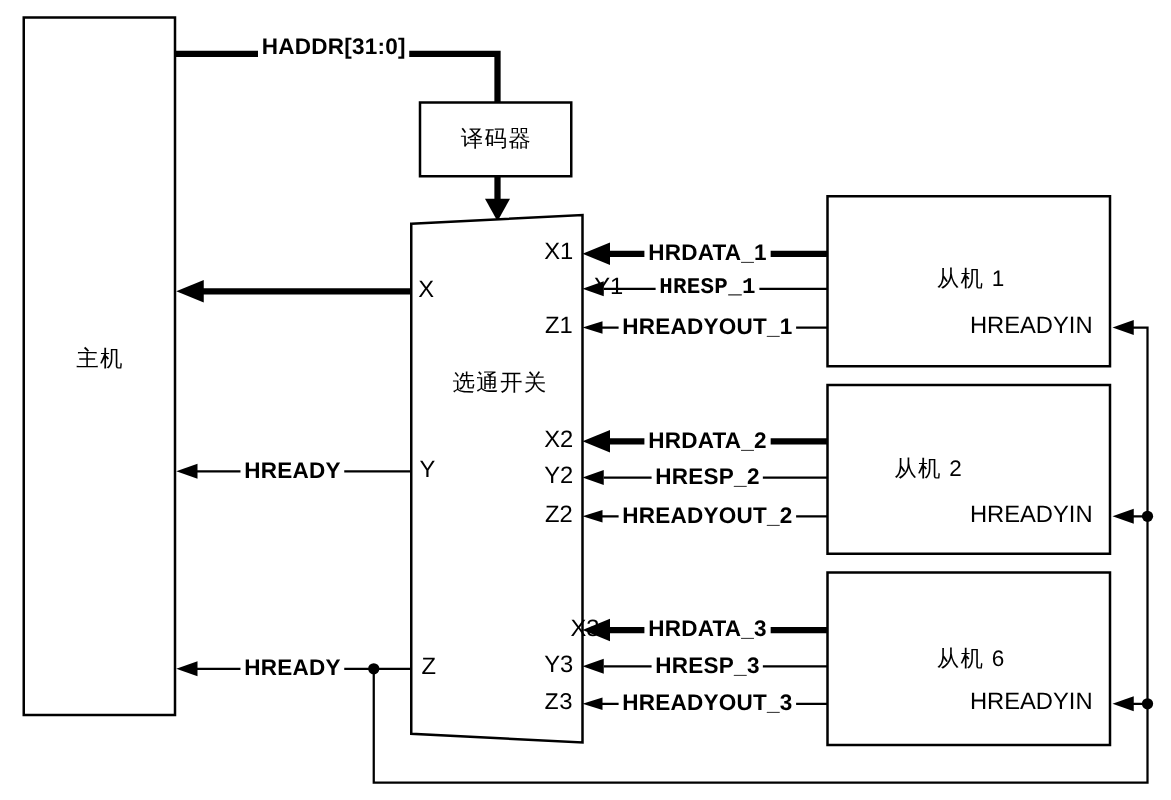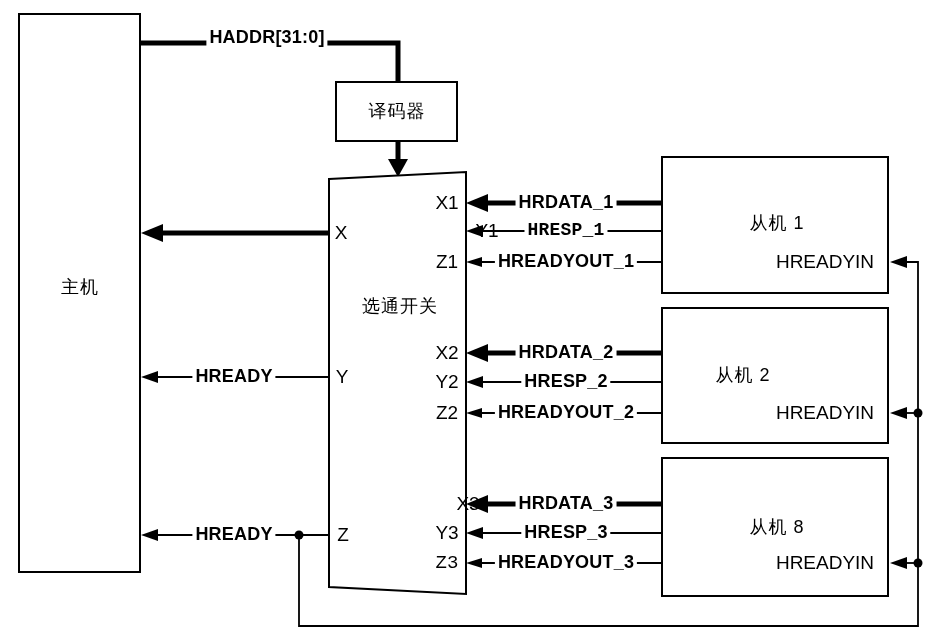--- a/index.html
+++ b/index.html
@@ -91,21 +91,21 @@
       <rect x="662" y="308" width="226" height="135"></rect>
       <rect x="662" y="458" width="226" height="138"></rect>
     </g>
   </svg>
 
   <div class="lbl cn nobg" style="left:80px;top:288px;">主机</div>
   <div class="lbl cn nobg" style="left:397px;top:112px;">译码器</div>
   <div class="lbl cn nobg" style="left:400px;top:307px;">选通开关</div>
   <div class="lbl cn nobg" style="left:777px;top:224px;">从机 1</div>
   <div class="lbl cn nobg" style="left:743px;top:376px;">从机 2</div>
-  <div class="lbl cn nobg" style="left:777px;top:528px;">从机 8</div>
+  <div class="lbl cn nobg" style="left:777px;top:528px;">从机 6</div>
 
   <div class="lbl sig" style="left:267px;top:38px;">HADDR[31:0]</div>
   <div class="lbl sig" style="left:234px;top:377px;">HREADY</div>
   <div class="lbl sig" style="left:234px;top:535px;text-align:center;">HREADY</div>
 
   <div class="lbl port nobg" style="left:341px;top:233px;">X</div>
   <div class="lbl port nobg" style="left:342px;top:377px;">Y</div>
   <div class="lbl port nobg" style="left:343px;top:535px;">Z</div>
 
   <div class="lbl port nobg" style="left:447px;top:203px;">X1</div>

